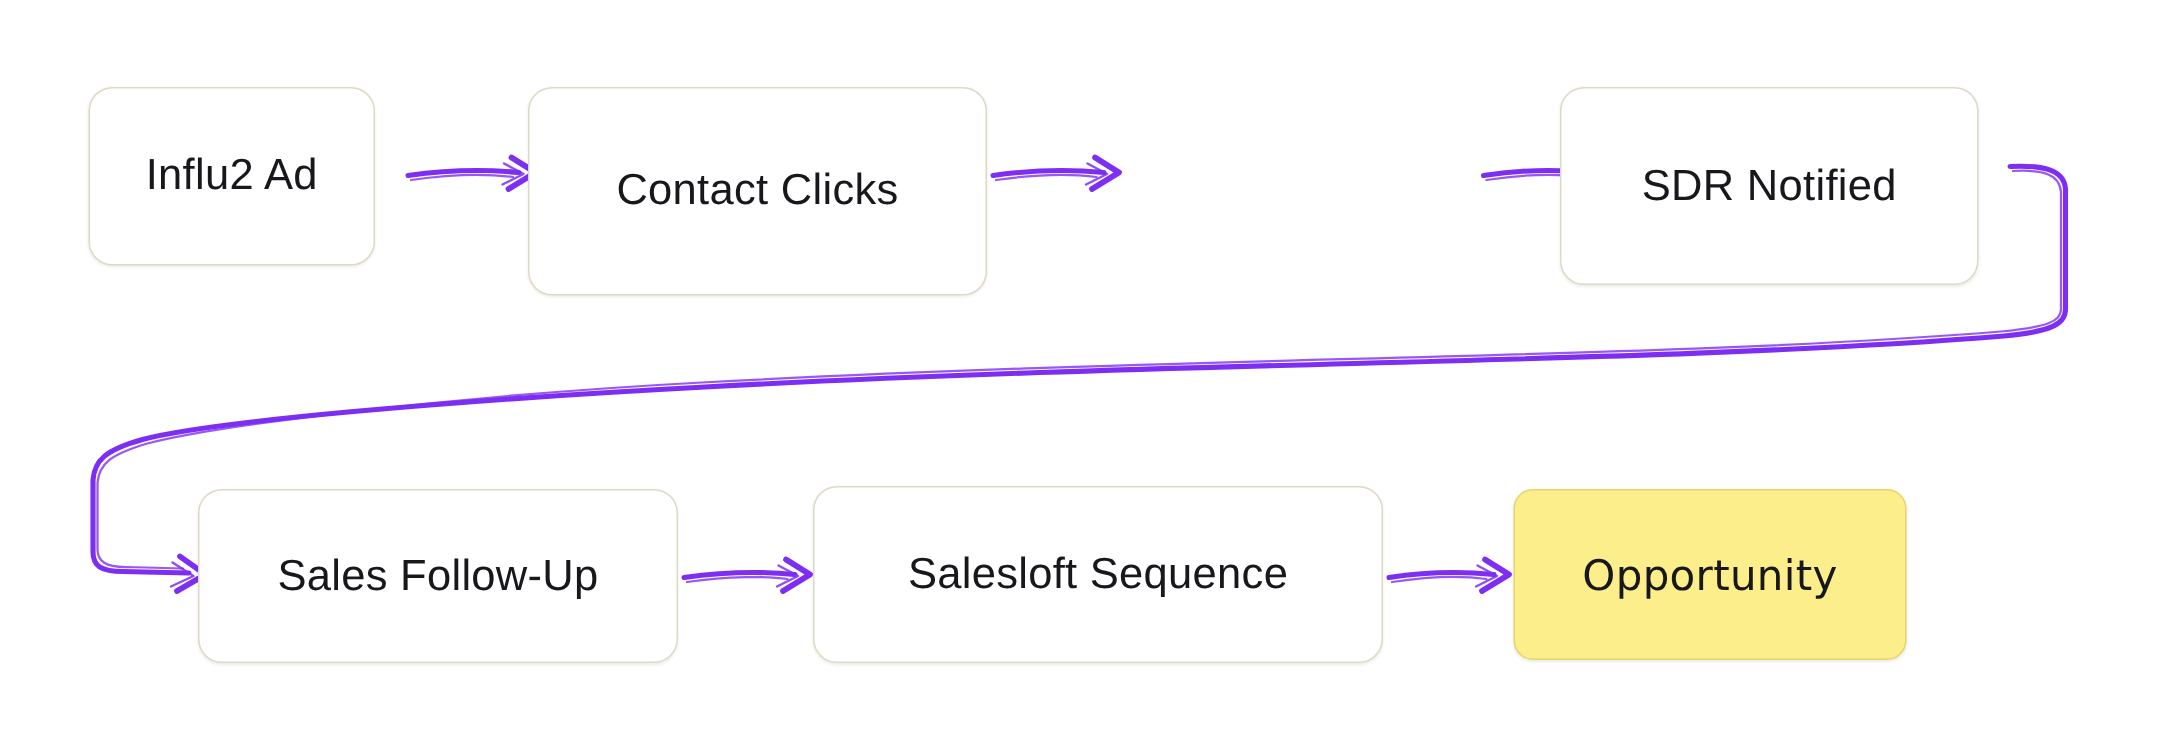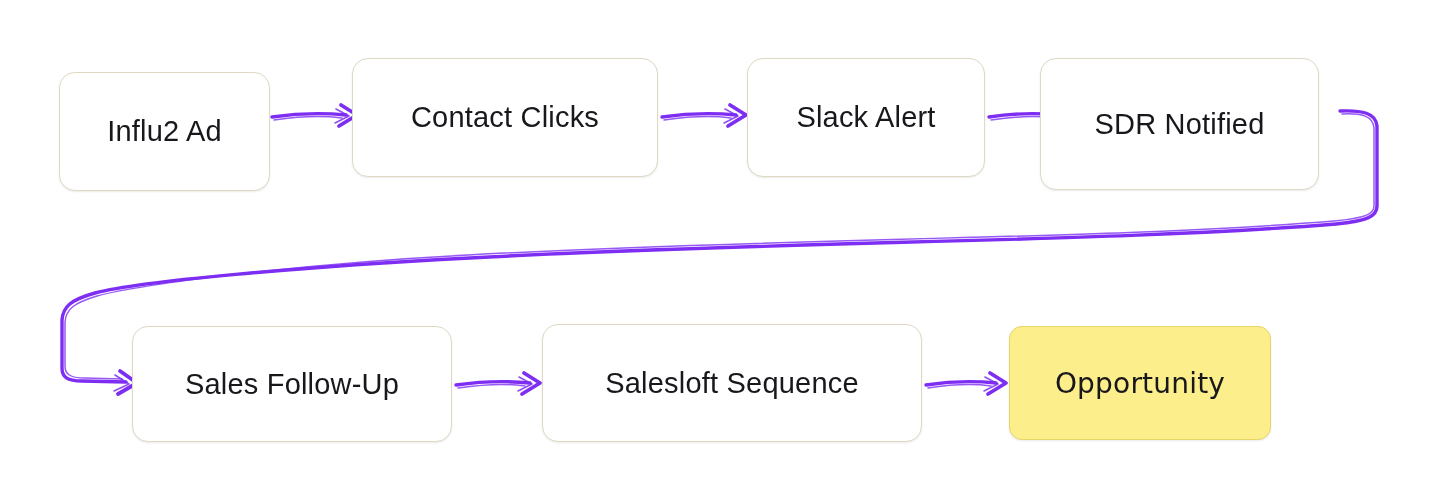--- a/index.html
+++ b/index.html
@@ -101,31 +101,28 @@
     </g>
 
     <g>
       <path class="ink-main" d="M926 385 C 952 381 976 381 996 383"></path>
       <path class="ink-echo" d="M928 388 C 954 384 977 384 991 386"></path>
       <path class="head-main" d="M990 373 L1006 383 L988 394"></path>
       <path class="head-echo" d="M985 377 L998 384 L984 391"></path>
     </g>
   </svg>
 
-  <div class="node" style="left:59px; top:72px; width:211px; height:119px;">
+  <div class="node" style="left:59px; top:58px; width:191px; height:119px;">
     <span class="label">Influ2 Ad</span>
   </div>
 
-  <div class="node" style="left:352px; top:58px; width:306px; height:119px;">
+  <div class="node" style="left:352px; top:58px; width:306px; height:139px;">
     <span class="label">Contact Clicks</span>
   </div>
 
-  <div class="node" style="left:747px; top:58px; width:238px; height:119px;">
-    <span class="label">Slack Alert</span>
-  </div>
 
   <div class="node" style="left:1040px; top:58px; width:279px; height:132px;">
     <span class="label">SDR Notified</span>
   </div>
 
   <div class="node" style="left:132px; top:326px; width:320px; height:116px;">
     <span class="label">Sales Follow-Up</span>
   </div>
 
   <div class="node" style="left:542px; top:324px; width:380px; height:118px;align-items:center;">

